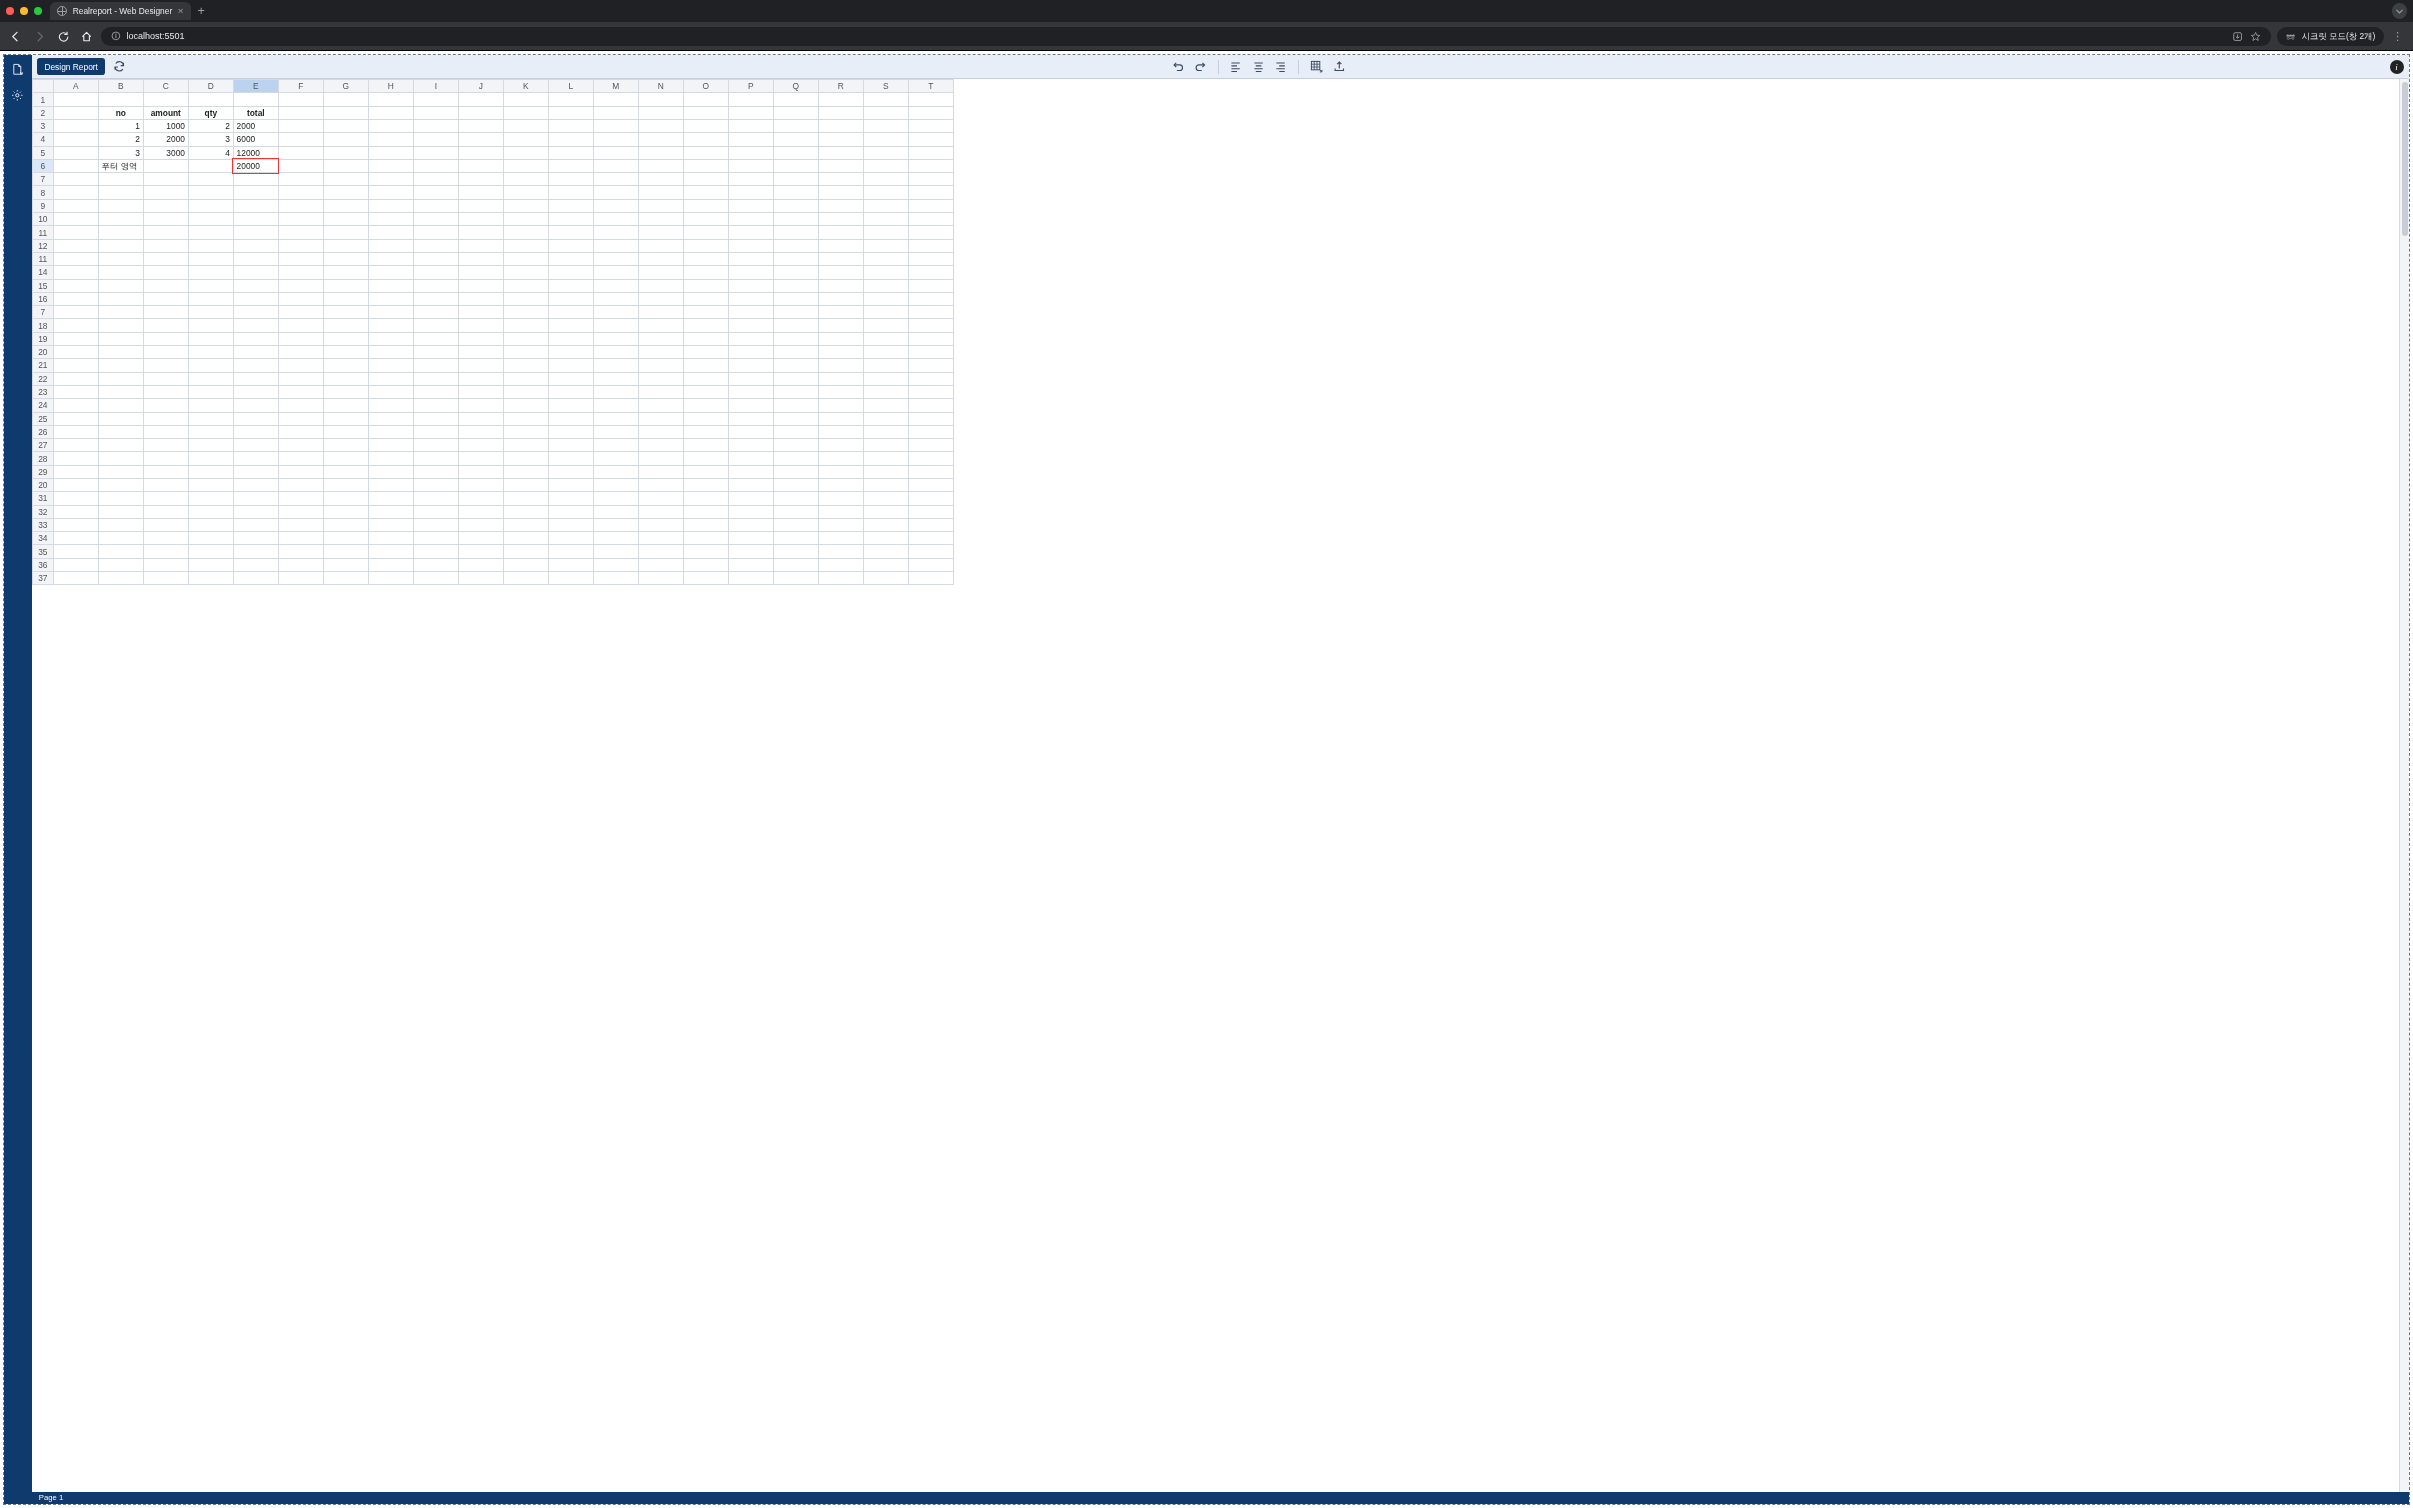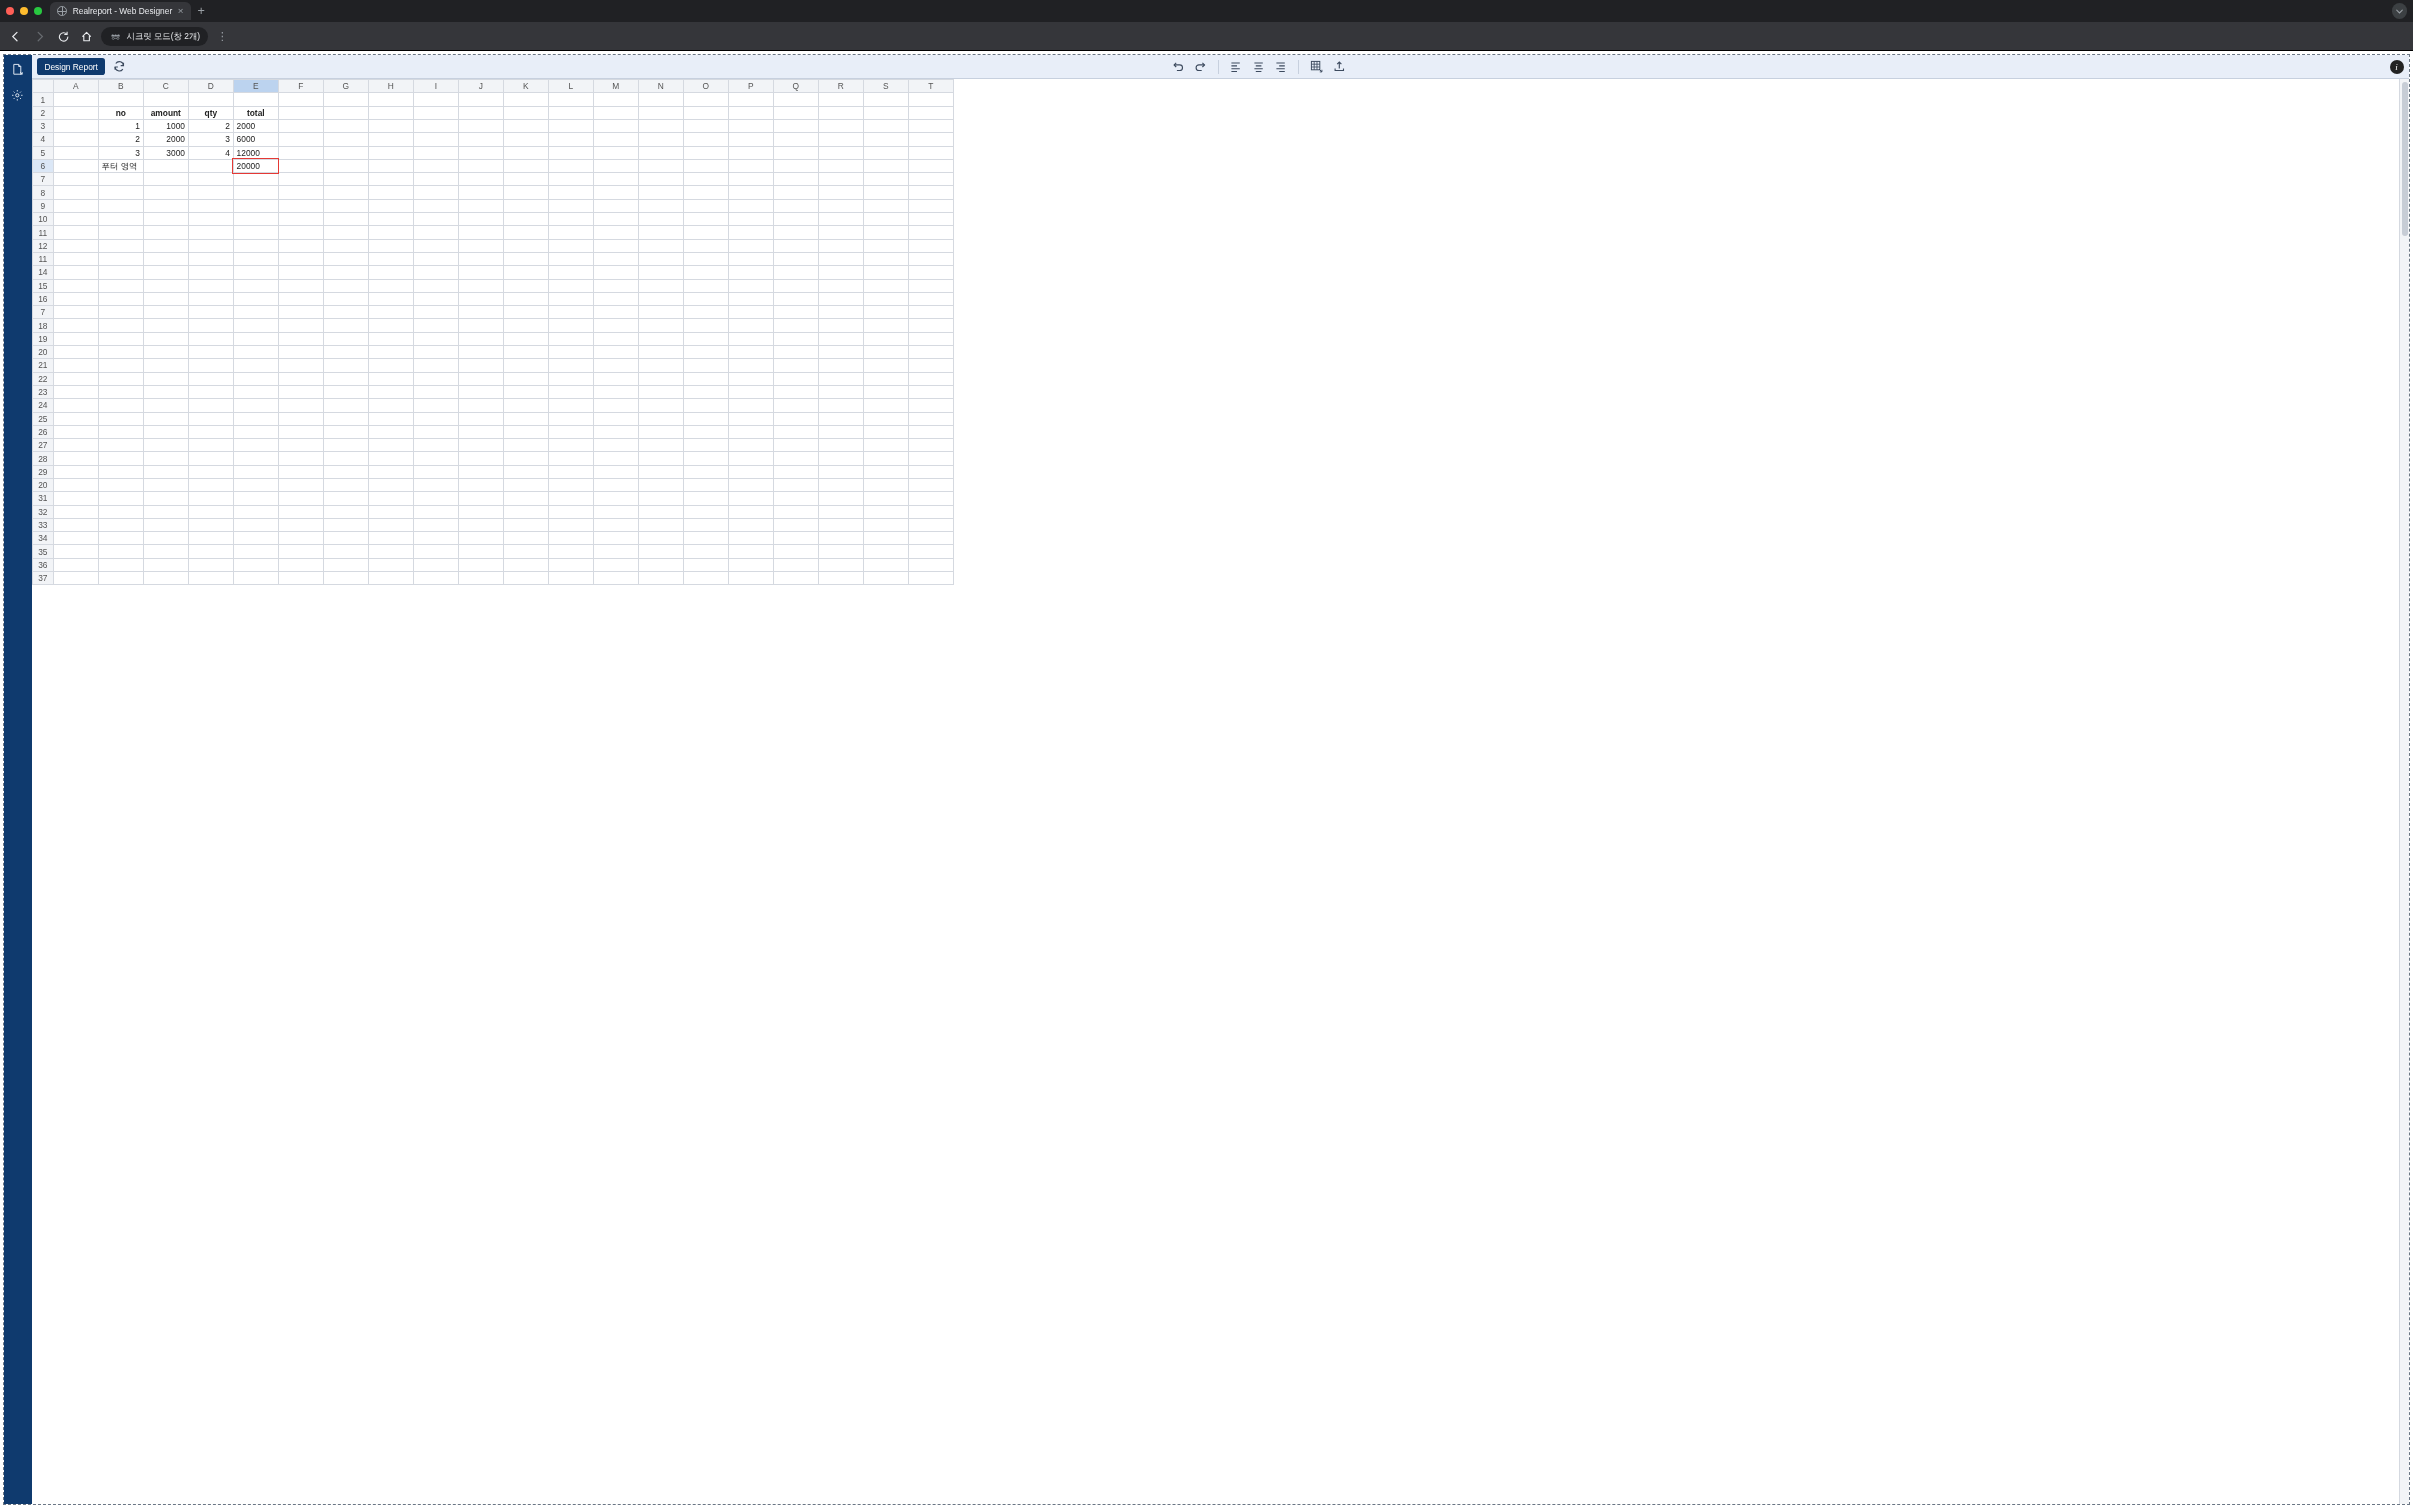--- a/index.html
+++ b/index.html
@@ -101,20 +101,43 @@
     <div class="nav-btn">
       <svg width="11.2" height="11.2" viewBox="0 0 16 16">
           <path d="M12.5 4.5 A6 6 0 1 0 14 8" stroke="#e8eaed" stroke-width="1.6" fill="none"></path>
           <path d="M13 1 L13 5 L9 5" stroke="#e8eaed" stroke-width="1.6" fill="none"></path>
         </svg>
     </div>
     <div class="nav-btn">
       <svg width="11.2" height="11.2" viewBox="0 0 16 16">
           <path d="M2 8 L8 2 L14 8 M4 7 V14 H12 V7" stroke="#e8eaed" stroke-width="1.6" fill="none" stroke-linejoin="round"></path>
         </svg>
+    </div>
+    <div class="omnibox">
+      <span>
+        <svg width="9.8" height="9.8" viewBox="0 0 14 14">
+            <circle cx="7" cy="7" r="5.5" stroke="#9aa0a6" stroke-width="1.3" fill="none"></circle>
+            <circle cx="7" cy="4.5" r="0.9" fill="#9aa0a6"></circle>
+            <rect x="6.3" y="6" width="1.4" height="4" fill="#9aa0a6"></rect>
+          </svg>
+      </span>
+      <input value="localhost:5501" style="">
+      <div class="omni-right">
+        <span>
+          <svg width="11.2" height="11.2" viewBox="0 0 16 16">
+              <rect x="2.5" y="2.5" width="11" height="11" rx="2" stroke="#9aa0a6" stroke-width="1.3" fill="none"></rect>
+              <path d="M8 5 V10 M5.5 8 L8 10.5 L10.5 8" stroke="#9aa0a6" stroke-width="1.3" fill="none"></path>
+            </svg>
+        </span>
+        <span>
+          <svg width="11.2" height="11.2" viewBox="0 0 16 16">
+              <path d="M8 2 L9.8 6 L14 6.4 L10.8 9.2 L11.8 13.5 L8 11.2 L4.2 13.5 L5.2 9.2 L2 6.4 L6.2 6 Z" stroke="#9aa0a6" stroke-width="1.2" fill="none"></path>
+            </svg>
+        </span>
+      </div>
     </div>
     <div class="pill">
       <svg class="incog-icon" viewBox="0 0 24 14">
           <path d="M3 6 C3 2 8 2 9 5 C10 2 14 2 15 5 C16 2 21 2 21 6 L21 7 L3 7 Z" fill="#9aa0a6"></path>
           <circle cx="7" cy="11" r="2.3" stroke="#9aa0a6" fill="none" stroke-width="1.3"></circle>
           <circle cx="17" cy="11" r="2.3" stroke="#9aa0a6" fill="none" stroke-width="1.3"></circle>
           <path d="M9.3 11 H14.7" stroke="#9aa0a6" stroke-width="1.3"></path>
         </svg>
       <span>시크릿 모드(창 2개)</span>
     </div>
@@ -1078,18 +1101,21 @@
                       <td></td>
                     </tr>
                   </tbody>
               </table>
             </div>
             <div class="vscroll">
                 <div class="thumb"></div>
               </div>
           </div>
 
+          <div class="status">
+            <span>Page 1</span>
+          </div>
         </div>
       </div>
     </div>
   </div>
 </div>
 
 
 </body></html>

